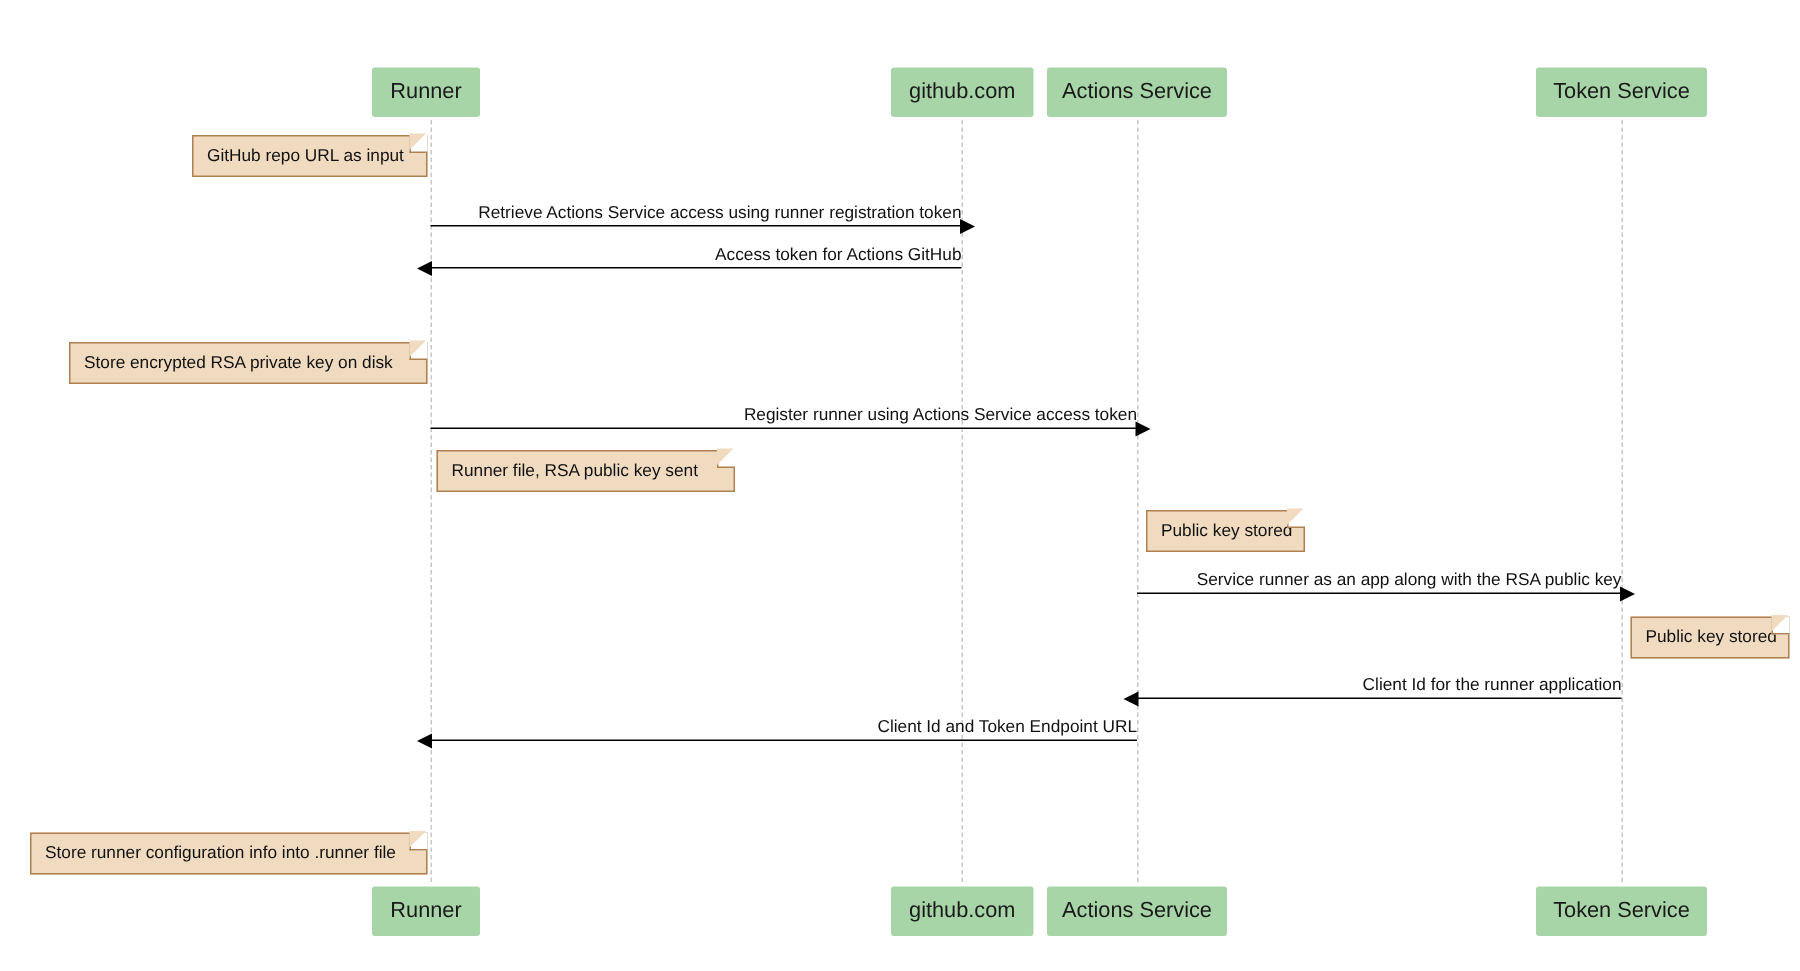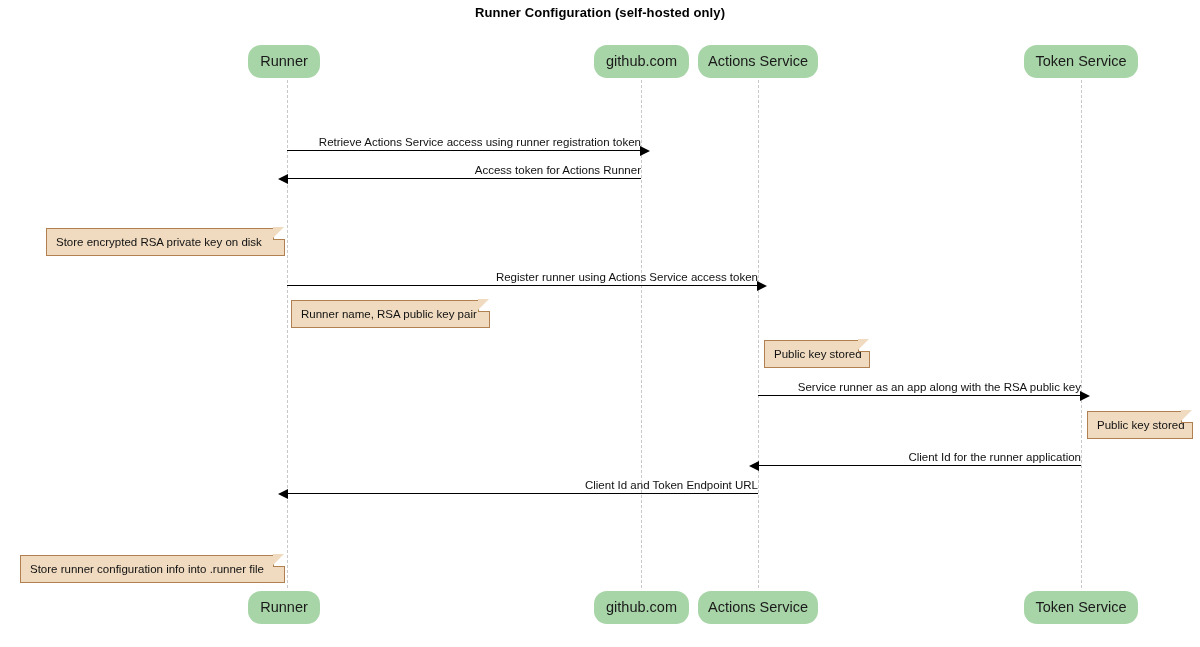--- a/index.html
+++ b/index.html
@@ -32,21 +32,21 @@
   .lifeline {
     position: absolute;
     width: 0;
     border-left: 1px dashed #c8c8c8;
     top: 80px;
     height: 508px;
   }
   .participant {
     position: absolute;
     background: #a8d5a8;
-    border-radius: 13px;
+    border-radius: 2px;
     height: 33px;
     line-height: 33px;
     text-align: center;
     font-size: 14.5px;
     color: #1a1a1a;
     white-space: nowrap;
     box-sizing: border-box;
   }
   .note {
     position: absolute;
@@ -110,21 +110,20 @@
     font-size: 11.5px;
     color: #111111;
     white-space: nowrap;
   }
 </style>
 </head>
 <body>
 
 <div id="canvas">
 
-  <div id="diagram-title">Runner Configuration (self-hosted only)</div>
 
   <div class="lifeline" style="left:287px;"></div>
   <div class="lifeline" style="left:641px;"></div>
   <div class="lifeline" style="left:758px;"></div>
   <div class="lifeline" style="left:1081px;"></div>
 
   <div class="participant" style="left:248px; top:45px; width:72px;">Runner</div>
   <div class="participant" style="left:594px; top:45px; width:95px;">github.com</div>
   <div class="participant" style="left:698px; top:45px; width:120px;">Actions Service</div>
   <div class="participant" style="left:1024px; top:45px; width:114px;">Token Service</div>
@@ -133,21 +132,21 @@
   <div class="participant" style="left:594px; top:591px; width:95px;">github.com</div>
   <div class="participant" style="left:698px; top:591px; width:120px;">Actions Service</div>
   <div class="participant" style="left:1024px; top:591px; width:114px;">Token Service</div>
 
   <div class="msg right" style="left:287px; top:150px; width:354px;">
     <span class="label">Retrieve Actions Service access using runner registration token</span>
     <span class="head"></span>
   </div>
 
   <div class="msg left" style="left:287px; top:178px; width:354px;">
-    <span class="label">Access token for Actions Runner</span>
+    <span class="label">Access token for Actions GitHub</span>
     <span class="head"></span>
   </div>
 
   <div class="msg right" style="left:287px; top:285px; width:471px;">
     <span class="label">Register runner using Actions Service access token</span>
     <span class="head"></span>
   </div>
 
   <div class="msg right" style="left:758px; top:395px; width:323px;">
     <span class="label">Service runner as an app along with the RSA public key</span>
@@ -157,29 +156,33 @@
   <div class="msg left" style="left:758px; top:465px; width:323px;">
     <span class="label">Client Id for the runner application</span>
     <span class="head"></span>
   </div>
 
   <div class="msg left" style="left:287px; top:493px; width:471px;">
     <span class="label">Client Id and Token Endpoint URL</span>
     <span class="head"></span>
   </div>
 
+  <div class="note" style="left:128px; top:90px; width:157px;">
+    <span>GitHub repo URL as input</span>
+    <span class="fold"></span>
+  </div>
 
 
   <div class="note" style="left:46px; top:228px; width:239px;">
     <span>Store encrypted RSA private key on disk</span>
     <span class="fold"></span>
   </div>
 
   <div class="note" style="left:291px; top:300px; width:199px;">
-    <span>Runner name, RSA public key pair</span>
+    <span>Runner file, RSA public key sent</span>
     <span class="fold"></span>
   </div>
 
   <div class="note" style="left:764px; top:340px; width:106px;">
     <span>Public key stored</span>
     <span class="fold"></span>
   </div>
 
   <div class="note" style="left:1087px; top:411px; width:106px;">
     <span>Public key stored</span>

